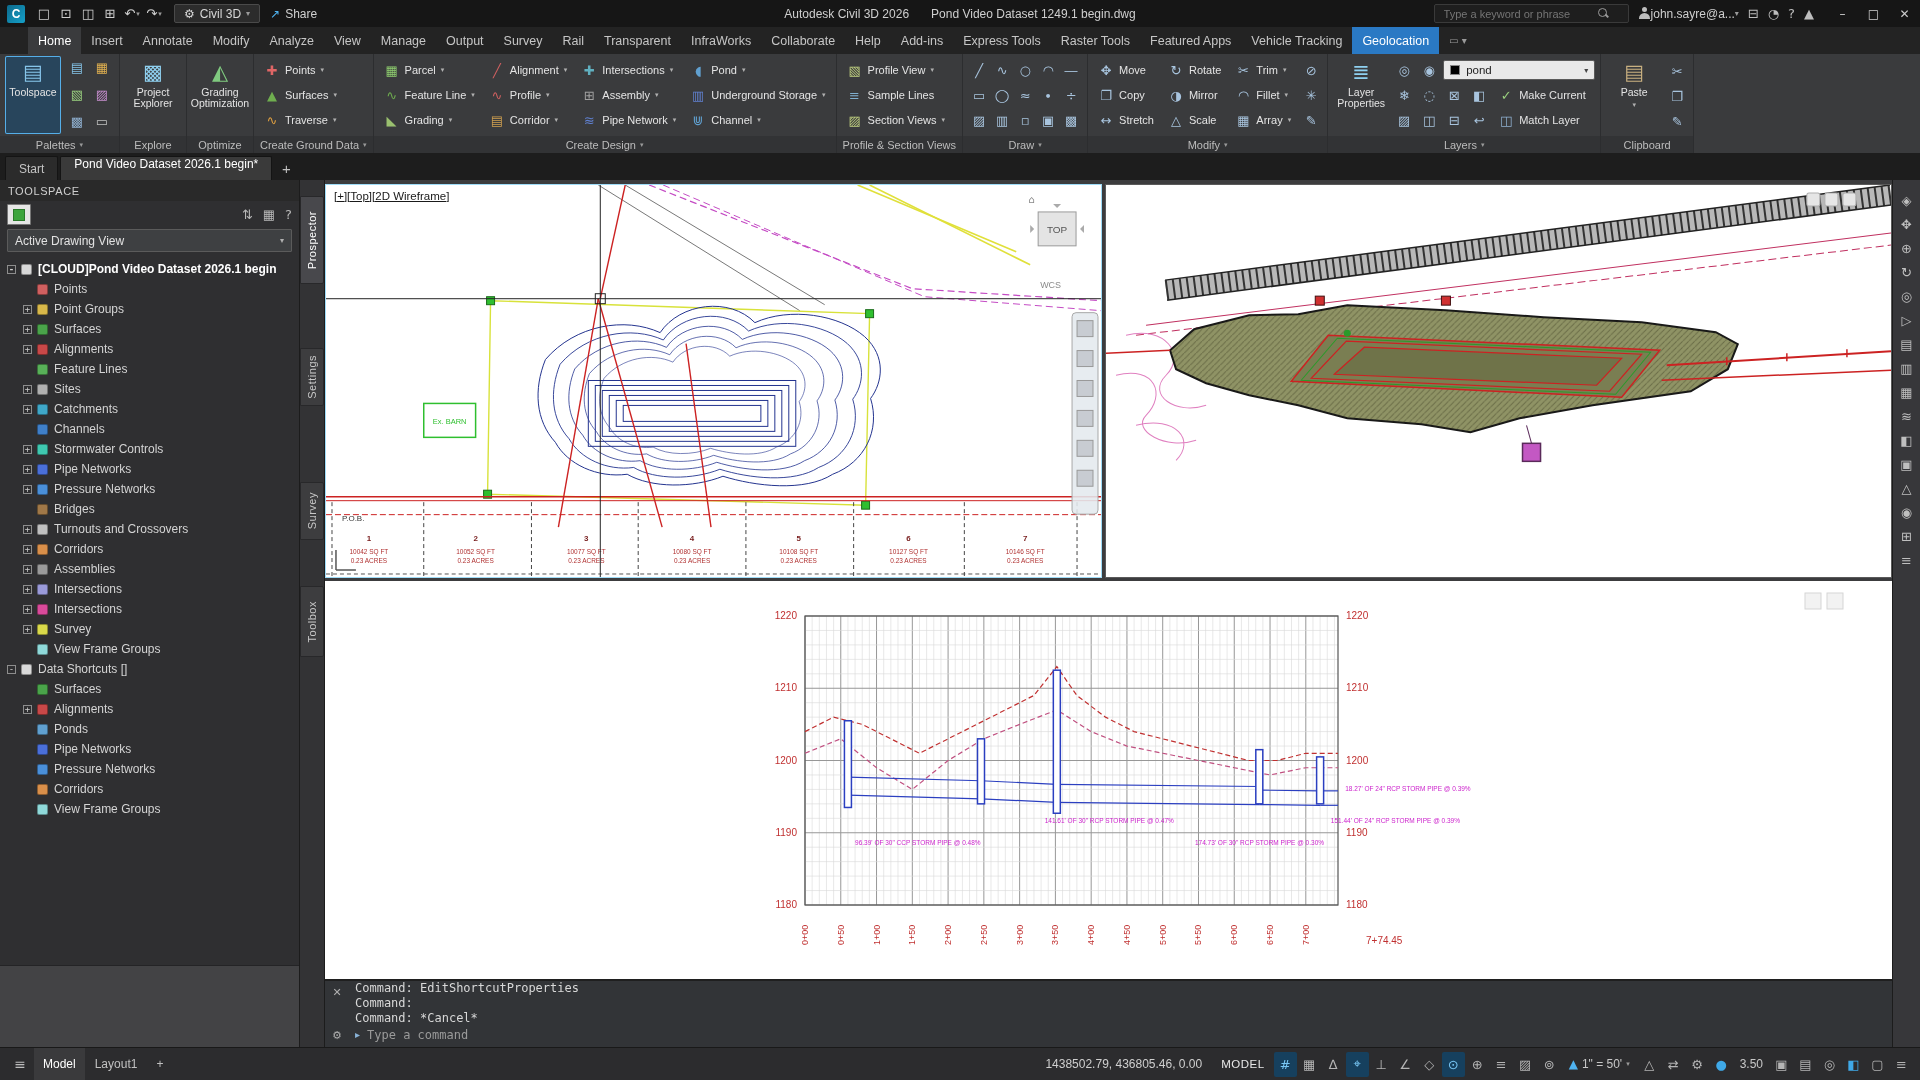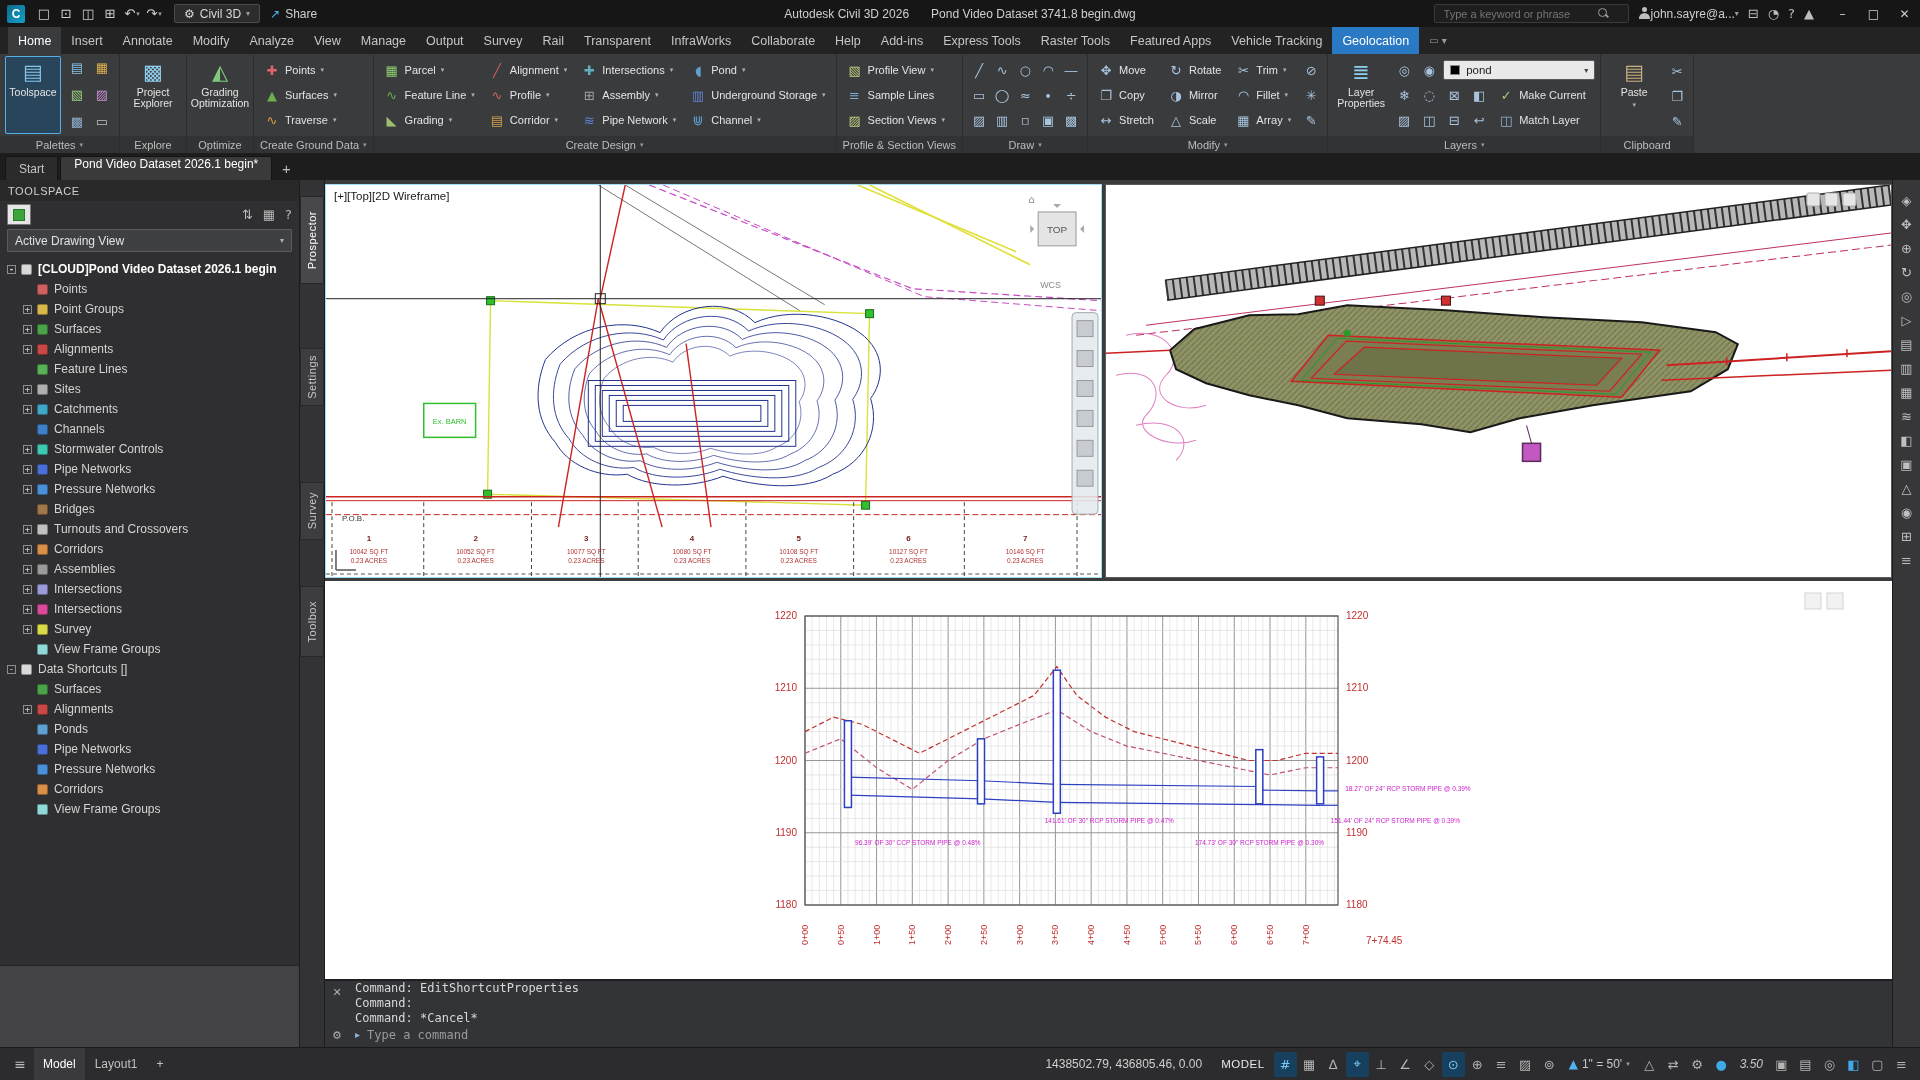--- a/index.html
+++ b/index.html
@@ -35,21 +35,21 @@
   .person::before{content:"";position:absolute;left:4px;top:0;width:5px;height:5px;border-radius:50%;background:#bdbdbd;}
   .person::after{content:"";position:absolute;left:1px;top:6px;width:11px;height:6px;border-radius:6px 6px 0 0;background:#bdbdbd;}
   .user{display:flex;align-items:center;color:#cfcfcf;}
   .tbic{color:#bdbdbd;font-size:13px;font-family:"DejaVu Sans",sans-serif;}
   .winbtns{display:flex;margin-left:4px;}
   .winbtn{width:31px;height:27px;display:flex;align-items:center;justify-content:center;color:#cfcfcf;
           font-size:12px;font-family:"DejaVu Sans",sans-serif;}
   
   .tabsrow{height:27px;background:#232323;display:flex;align-items:stretch;padding-left:8px;font-size:12.5px;}
   .rtab{display:flex;align-items:center;padding:0 10px;color:#c6c6c6;white-space:nowrap;}
-  .rtab.active{background:#3a3b3d;color:#fff;}
+  .rtab.active{background:#3a3b3d;color:#fff;margin-left:20px;}
   .rtab.contextual{background:#2a79c4;color:#fff;}
   .rtab.icontab{font-family:"DejaVu Sans",sans-serif;font-size:10px;color:#9a9a9a;gap:3px;}
   
   .ribbon{height:99px;background:#3a3b3d;display:flex;overflow:hidden;}
   .panel{border-right:1px solid #2c2d2f;display:flex;flex-direction:column;flex:none;}
   .pbody{height:82px;display:flex;padding:2px 5px;gap:4px;align-items:stretch;}
   .plabel{height:17px;background:#323335;color:#bcbcbc;font-size:11px;display:flex;align-items:center;
           justify-content:center;gap:4px;padding:0 6px;white-space:nowrap;}
   .plabel .dn{font-size:7px;font-family:"DejaVu Sans",sans-serif;color:#9a9a9a;}
   .bigbtn{width:56px;display:flex;flex-direction:column;align-items:center;padding-top:4px;gap:3px;border-radius:2px;}
@@ -108,21 +108,21 @@
         border:1px solid #28282a;color:#c8c8c8;font-size:11px;border-radius:0 2px 2px 0;}
   .vtab span{writing-mode:vertical-rl;transform:rotate(180deg);letter-spacing:.5px;}
   .vtab.active{background:#48484c;color:#fff;}
   
   .center{flex:1;display:flex;flex-direction:column;background:#3c3c3e;min-width:0;}
   .viewrow{display:flex;gap:3px;padding-top:4px;height:398px;flex:none;}
   .vp{position:relative;background:#fff;overflow:hidden;}
   .vp2d{width:777px;height:394px;border:1px solid #9fdcf8;flex:none;}
   .vp3d{flex:1;height:394px;border:1px solid #5a5a5a;}
   .vp svg{position:absolute;inset:0;}
-  .vplabel{position:absolute;top:5px;left:8px;font-size:11.5px;color:#1a1a1a;z-index:2;}
+  .vplabel{position:absolute;top:5px;left:8px;font-size:11.5px;color:#1a1a1a;z-index:2;text-decoration:underline;}
   .vpprof{height:398px;margin-top:3px;background:#fff;position:relative;flex:none;overflow:hidden;}
   
   .cmd{flex:1;background:#323437;border-top:2px solid #1f1f1f;display:flex;min-height:0;}
   .cmd-left{width:24px;display:flex;flex-direction:column;justify-content:space-between;align-items:center;
             padding:5px 0;color:#b0b0b0;font-family:"DejaVu Sans",sans-serif;font-size:11px;}
   .cmd-main{flex:1;display:flex;flex-direction:column;justify-content:flex-end;
             font-family:"DejaVu Sans Mono","Liberation Mono",monospace;font-size:12px;color:#d8d8d8;padding:0 6px 3px;}
   .cmd-hist{line-height:15px;white-space:pre;overflow:hidden;}
   .cmd-input{display:flex;align-items:center;gap:7px;height:19px;color:#9a9a9a;}
   .cmd-input .cic{font-size:10px;color:#8ab4d8;font-family:"DejaVu Sans",sans-serif;}
@@ -133,21 +133,21 @@
   .sb-tab{padding:0 9px;color:#c0c0c0;height:100%;display:flex;align-items:center;}
   .sb-tab.active{color:#fff;background:#3a3a3c;}
   .sb-coords{color:#cfcfcf;margin-left:auto;padding:0 10px;white-space:nowrap;}
   .sb-model{color:#e8e8e8;padding:0 8px;font-size:11.5px;letter-spacing:.5px;}
   .sb-ic{min-width:23px;height:25px;display:flex;align-items:center;justify-content:center;color:#b5b5b5;
          font-family:"DejaVu Sans",sans-serif;font-size:13px;border-radius:2px;gap:2px;}
   .sb-ic.on{background:#16405e;color:#79c7f5;}
   .sb-ic.blue{color:#3fa9e8;}
   .sb-scale{display:flex;align-items:center;gap:4px;color:#c8c8c8;padding:0 7px;white-space:nowrap;}
   .sb-scale .dn{font-size:7px;color:#9a9a9a;font-family:"DejaVu Sans",sans-serif;}
-  .sb-val{color:#c8c8c8;padding:0 6px;font-style:italic;}
+  .sb-val{color:#c8c8c8;padding:0 6px;}
   
   .righttoolbar{width:28px;background:#37373a;display:flex;flex-direction:column;align-items:center;gap:3px;
                 padding-top:10px;border-left:1px solid #1c1c1c;flex:none;}
   .nav-ic{width:22px;height:21px;display:flex;align-items:center;justify-content:center;color:#bfbfbf;
           font-size:13px;font-family:"DejaVu Sans",sans-serif;}
 </style>
 </head>
 <body>
 
 <div id="app">
@@ -168,21 +168,21 @@
       <span class="g">⚙</span>
       <span>Civil 3D</span>
       <span class="dn g">▾</span>
     </div>
     <div class="share">
       <span class="g">↗</span>
       <span>Share</span>
     </div>
     <div class="tb-center">
       <span>Autodesk Civil 3D 2026</span>
-      <span>Pond Video Dataset 3741.8 begin.dwg</span>
+      <span>Pond Video Dataset 1249.1 begin.dwg</span>
     </div>
     <div class="tb-right">
       <div class="searchbox">
         <input placeholder="Type a keyword or phrase" style="">
         <span class="mag"></span>
       </div>
       <div class="user">
         <span class="person"></span>
         <span>john.sayre@a...</span>
         <span class="dn g">▾</span>

